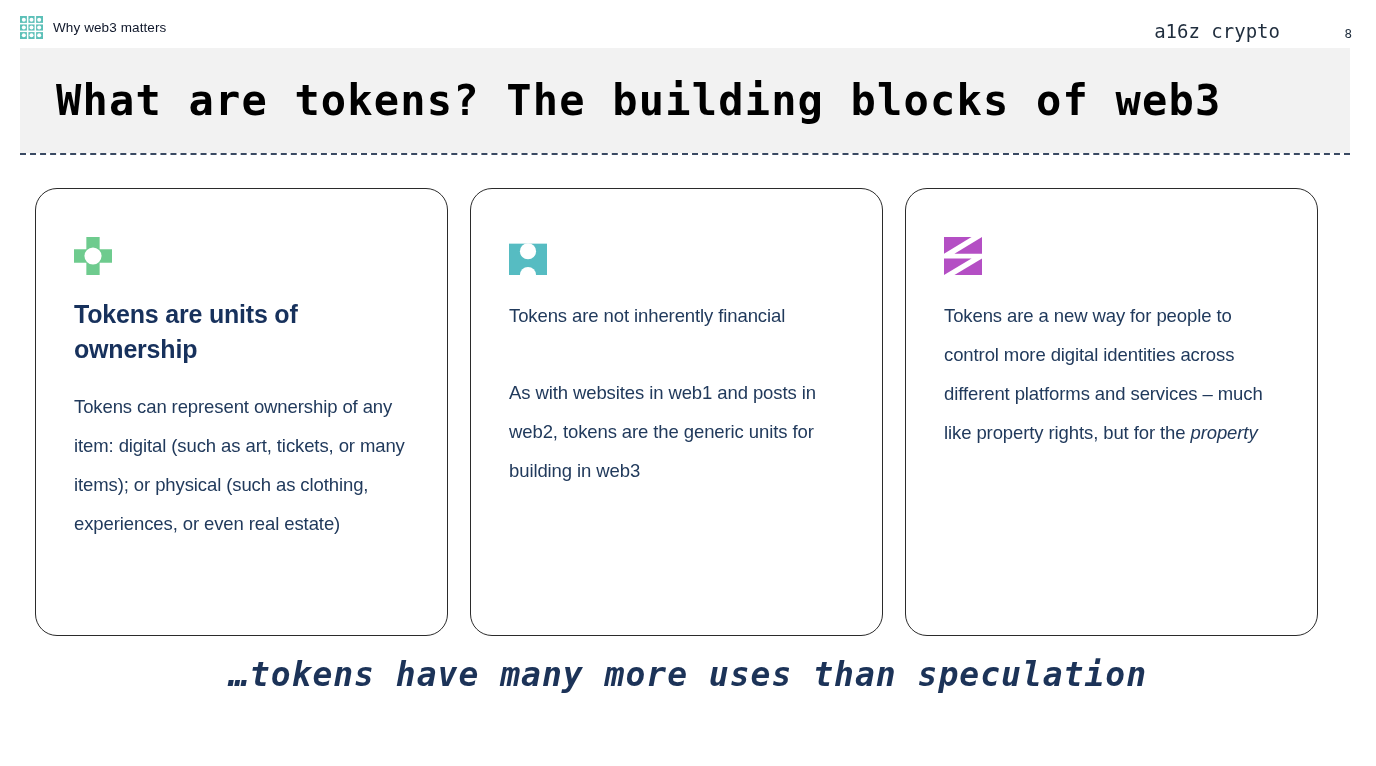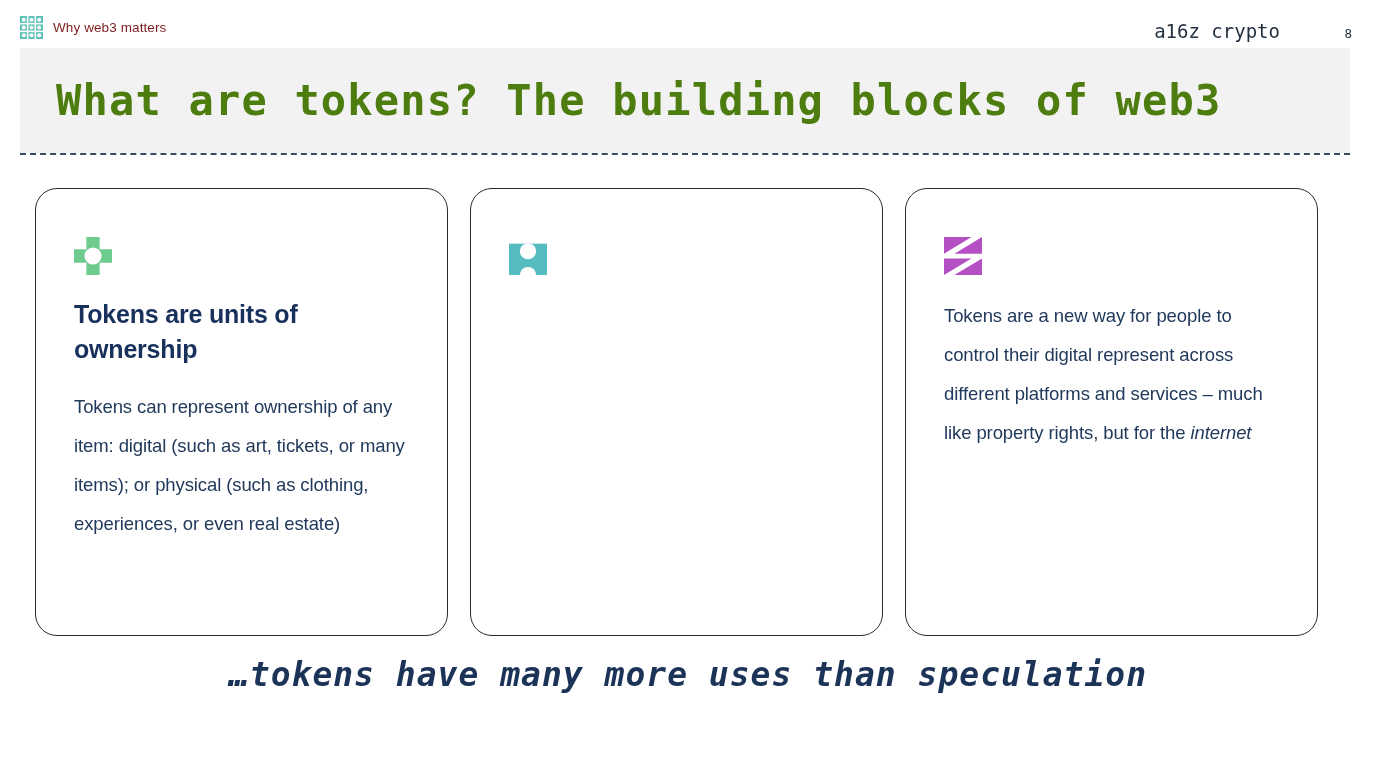--- a/index.html
+++ b/index.html
@@ -34,21 +34,21 @@
     align-items: center;
     gap: 10px;
   }
   .logo-grid {
     width: 23px;
     height: 23px;
     display: block;
   }
   .brand-label {
     font-size: 13.5px;
-    color: #7f1d1d;
+    color: #0f172a;
     font-family: "Liberation Sans", sans-serif;
     letter-spacing: 0.1px;
     white-space: nowrap;
   }
   .header-right {
     position: absolute;
     right: 24px;
     top: 20px;
     display: flex;
     align-items: baseline;
@@ -77,21 +77,21 @@
     height: 105px;
     background: #f2f2f2;
     display: flex;
     align-items: center;
     box-sizing: border-box;
   }
   .title-text {
     font-family: "DejaVu Sans Mono", "Liberation Mono", monospace;
     font-weight: bold;
     font-size: 42px;
-    color: #4d7c0f;
+    color: #000000;
     letter-spacing: 1.2px;
     padding-left: 36px;
     white-space: nowrap;
     line-height: 1;
   }
   .title-rule {
     position: absolute;
     left: 20px;
     top: 153px;
     width: 1330px;
@@ -239,31 +239,36 @@
           <mask id="notchmask">
             <rect x="0" y="0" width="40" height="40" fill="#fff"></rect>
             <circle cx="20" cy="15" r="8.5" fill="#000"></circle>
             <circle cx="20" cy="40" r="8.5" fill="#000"></circle>
             <rect x="0" y="0" width="40" height="7" fill="#000"></rect>
           </mask>
         </defs>
         <rect x="0" y="0" width="40" height="40" fill="#56bcc2" mask="url(#notchmask)"></rect>
       </svg>
     </span>
+    <p class="card-body">
+      <span>Tokens are not inherently financial</span>
+      <span class="spacer-line"></span>
+      <span>As with websites in web1 and posts in web2, tokens are the generic units for building in web3</span>
+    </p>
   </div>
 
   <div class="card">
     <span class="card-icon">
       <svg class="card-icon" viewBox="0 0 40 40" xmlns="http://www.w3.org/2000/svg" aria-hidden="true">
         <polygon points="0,0 29,0 0,17.5" fill="#b44fc4"></polygon>
         <polygon points="40,0 40,17.5 11,17.5" fill="#b44fc4"></polygon>
         <polygon points="0,22.5 29,22.5 0,40" fill="#b44fc4"></polygon>
         <polygon points="40,22.5 40,40 11,40" fill="#b44fc4"></polygon>
       </svg>
     </span>
-    <p class="card-body"><span>Tokens are a new way for people to control their digital represent across different platforms and services – much like property rights, but for the </span><em>internet</em></p>
+    <p class="card-body"><span>Tokens are a new way for people to control more digital identities across different platforms and services – much like property rights, but for the </span><em>property</em></p>
   </div>
 
 </div>
 
 <div class="footer">
   <span class="footer-text">…tokens have many more uses than speculation</span>
 </div>
 
 </body></html>

